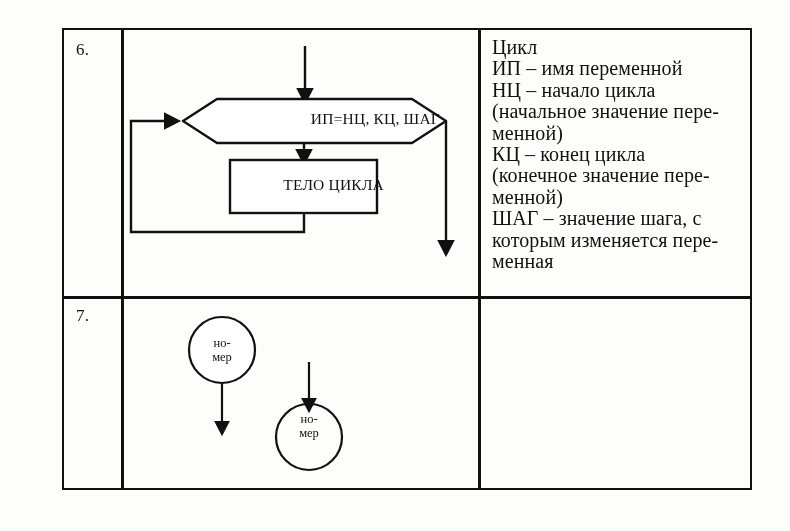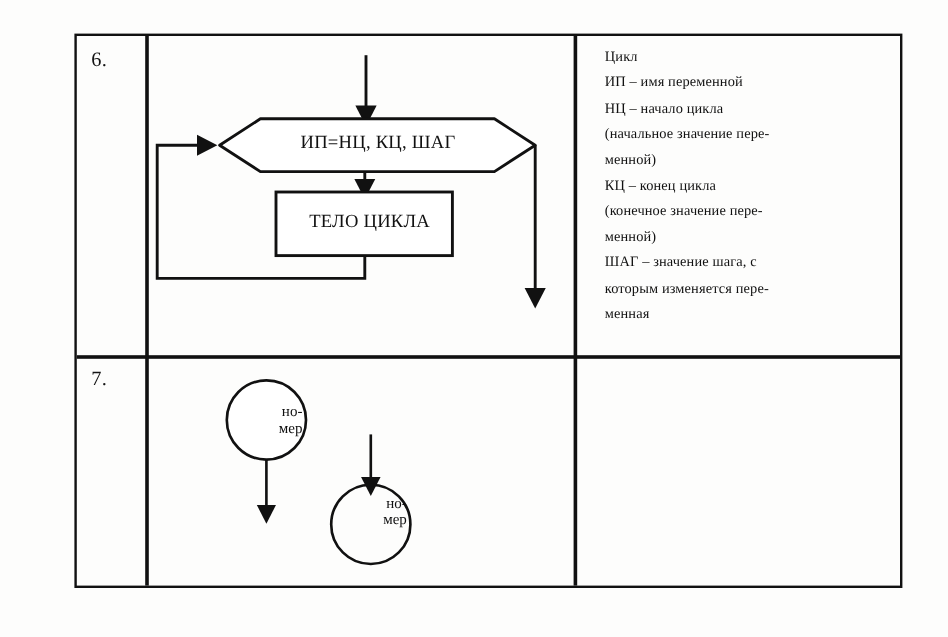--- a/index.html
+++ b/index.html
@@ -52,50 +52,50 @@
     position: absolute;
     font-size: 17px;
     color: #141414;
     letter-spacing: .3px;
   }
   #num-6 { left: 12px; top: 10px; }
   #num-7 { left: 12px; top: 276px; }
 
   .desc {
     position: absolute;
-    left: 440px;
+    left: 428px;
     width: 258px;
-    font-size: 12px;
+    font-size: 20px;
     line-height: 21.4px;
     color: #111;
     white-space: pre-line;
     letter-spacing: .1px;
   }
   #desc-6 { top: 7px; }
   #desc-7 { top: 274px; }
 
   .svg-layer {
     position: absolute;
     left: 0; top: 0;
     width: 790px; height: 531px;
     pointer-events: none;
   }
   .dgm-label {
     position: absolute;
     font-size: 15.5px;
     color: #111;
-    text-align: center;
+    text-align: right;
     white-space: nowrap;
     letter-spacing: .2px;
   }
   .circ-label {
     position: absolute;
     font-size: 12.5px;
     color: #111;
-    text-align: right;
+    text-align: center;
     line-height: 14px;
     width: 60px;
   }
   #lbl-hex  { left: 190px; top: 110px; width: 250px; }
   #lbl-body { left: 232px; top: 176px; width: 152px; }
   #lbl-circ-1 { left: 192px; top: 336px; }
   #lbl-circ-2 { left: 279px; top: 412px; }
 </style>
 </head>
 <body>

